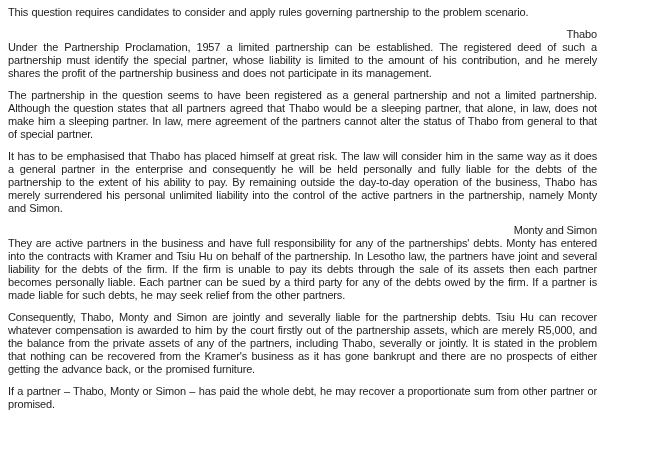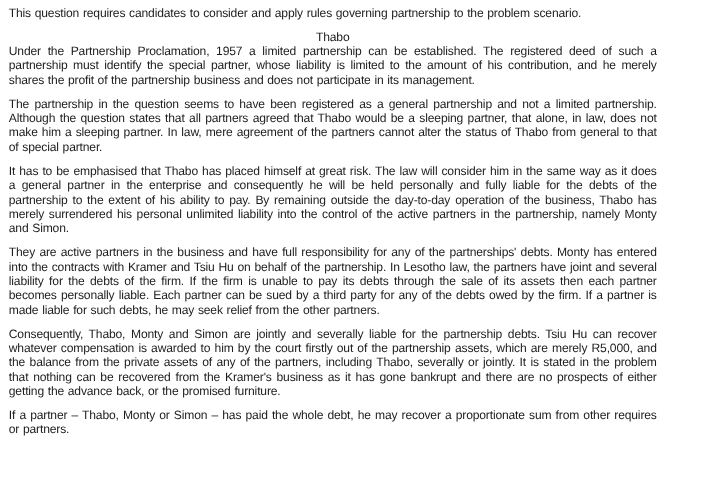--- a/index.html
+++ b/index.html
@@ -27,39 +27,40 @@
     text-align: justify;
     letter-spacing: -0.15px;
     word-spacing: 0.5px;
   }
   .section-heading {
     margin: 0;
     font-size: 11px;
     line-height: 13px;
     font-weight: normal;
     letter-spacing: -0.15px;
-    text-align: center;
+    text-align: right;
   }
   .last {
     margin-bottom: 0;
   }
 </style>
 </head>
 <body>
 
 <div class="page">
 
   <p class="para">This question requires candidates to consider and apply rules governing partnership to the problem scenario.</p>
 
   <div>
     <p class="section-heading">Thabo</p>
     <p class="para">Under the Partnership Proclamation, 1957 a limited partnership can be established. The registered deed of such a partnership must identify the special partner, whose liability is limited to the amount of his contribution, and he merely shares the profit of the partnership business and does not participate in its management.</p>
     <p class="para">The partnership in the question seems to have been registered as a general partnership and not a limited partnership. Although the question states that all partners agreed that Thabo would be a sleeping partner, that alone, in law, does not make him a sleeping partner. In law, mere agreement of the partners cannot alter the status of Thabo from general to that of special partner.</p>
     <p class="para">It has to be emphasised that Thabo has placed himself at great risk. The law will consider him in the same way as it does a general partner in the enterprise and consequently he will be held personally and fully liable for the debts of the partnership to the extent of his ability to pay. By remaining outside the day-to-day operation of the business, Thabo has merely surrendered his personal unlimited liability into the control of the active partners in the partnership, namely Monty and Simon.</p>
   </div>
 
   <div>
+    <p class="section-heading">Monty and Simon</p>
     <p class="para">They are active partners in the business and have full responsibility for any of the partnerships' debts. Monty has entered into the contracts with Kramer and Tsiu Hu on behalf of the partnership. In Lesotho law, the partners have joint and several liability for the debts of the firm. If the firm is unable to pay its debts through the sale of its assets then each partner becomes personally liable. Each partner can be sued by a third party for any of the debts owed by the firm. If a partner is made liable for such debts, he may seek relief from the other partners.</p>
     <p class="para">Consequently, Thabo, Monty and Simon are jointly and severally liable for the partnership debts. Tsiu Hu can recover whatever compensation is awarded to him by the court firstly out of the partnership assets, which are merely R5,000, and the balance from the private assets of any of the partners, including Thabo, severally or jointly. It is stated in the problem that nothing can be recovered from the Kramer's business as it has gone bankrupt and there are no prospects of either getting the advance back, or the promised furniture.</p>
-    <p class="para last">If a partner – Thabo, Monty or Simon – has paid the whole debt, he may recover a proportionate sum from other requires or partners.</p>
+    <p class="para last">If a partner – Thabo, Monty or Simon – has paid the whole debt, he may recover a proportionate sum from other partner or promised.</p>
   </div>
 
 </div>
 
 </body></html>

